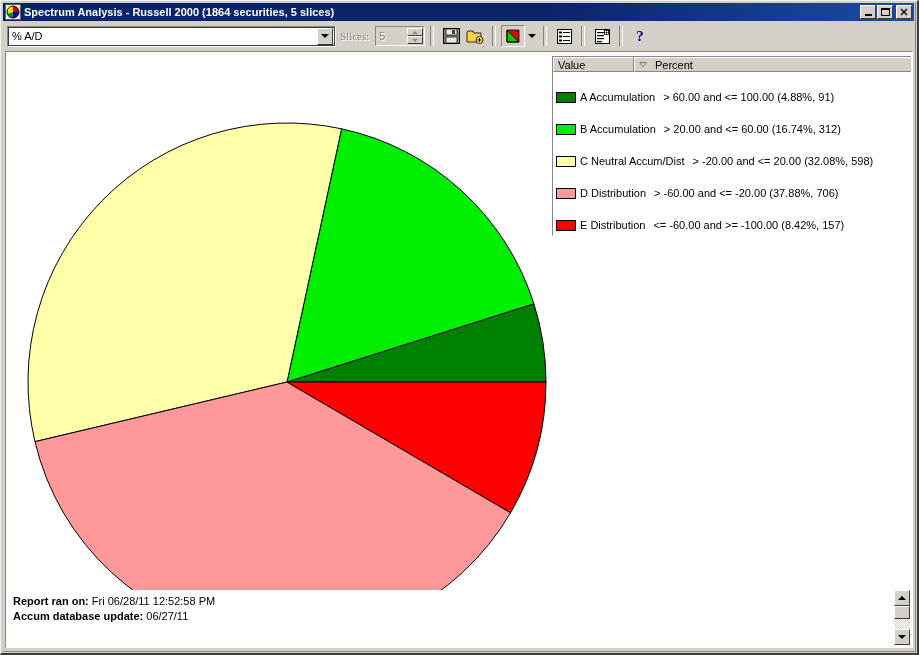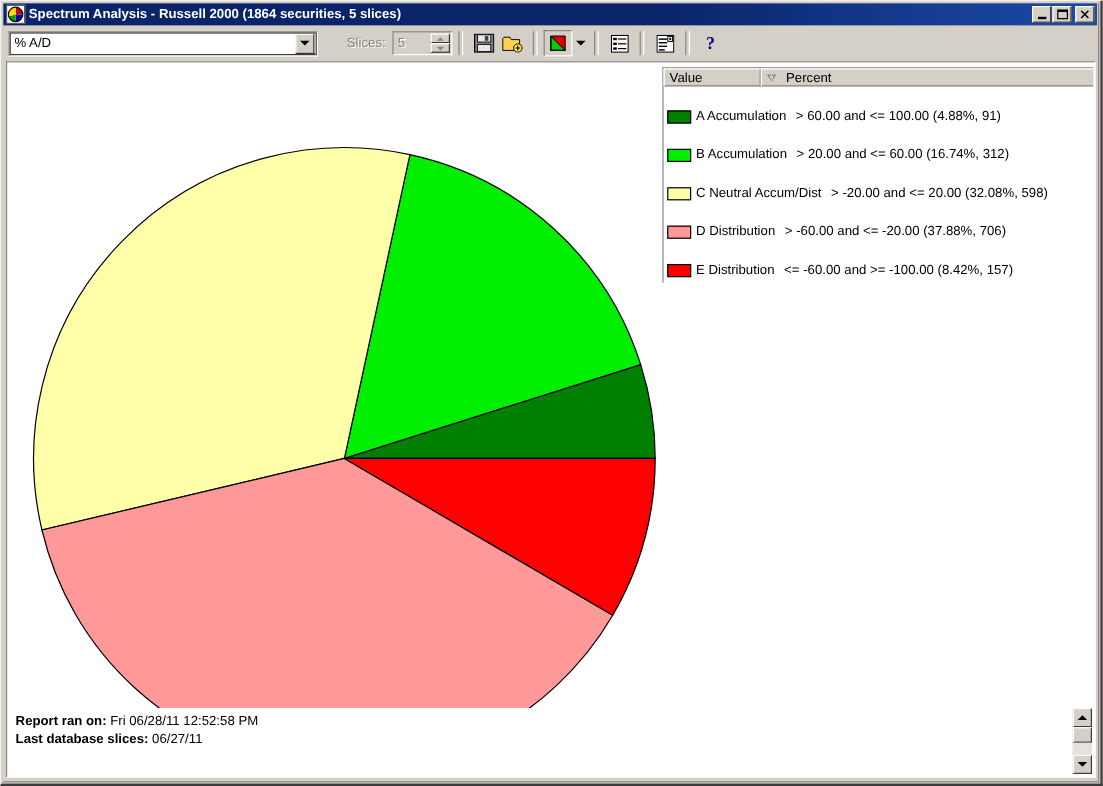--- a/index.html
+++ b/index.html
@@ -102,21 +102,21 @@
     position: absolute;
     left: 3px; top: 22px;
     width: 911px; height: 28px;
     background: #d4d0c8;
     display: flex;
     align-items: center;
     padding-left: 4px;
     box-sizing: border-box;
   }
   .combo {
-    width: 258px; height: 21px;
+    width: 329px; height: 21px;
     background: #ffffff;
     border-left: 1px solid #8a867e;
     border-top: 1px solid #8a867e;
     border-right: 1px solid #ffffff;
     border-bottom: 1px solid #ffffff;
     box-sizing: border-box;
     display: flex;
     align-items: center;
     position: relative;
     outline: 1px solid #3b3b3b;
@@ -145,23 +145,24 @@
   .tri-down {
     width: 0; height: 0;
     border-left: 4px solid transparent;
     border-right: 4px solid transparent;
     border-top: 4px solid #000;
   }
   .tb-label {
     font-size: 11px;
     color: #8a867e;
     text-shadow: 1px 1px 0 #ffffff;
-    margin-left: 24px;
+    margin-left: 4px;
     margin-right: 6px;
     white-space: nowrap;
+    font-family: Liberation Serif, serif;
   }
   .spinbox {
     width: 50px; height: 20px;
     background: #d4d0c8;
     border-left: 1px solid #8a867e;
     border-top: 1px solid #8a867e;
     border-right: 1px solid #ffffff;
     border-bottom: 1px solid #ffffff;
     box-sizing: border-box;
     display: flex;
@@ -573,21 +574,21 @@
             </div>
           </div>
       </div>
 
       <div class="footer">
         <div>
           <b>Report ran on:</b>
           <span>Fri 06/28/11 12:52:58 PM</span>
         </div>
         <div>
-          <b>Last database slices:</b>
+          <b>Accum database update:</b>
           <span>06/27/11</span>
         </div>
       </div>
 
       <div class="vscroll">
         <div class="sb-btn">
             <span class="tri-up-k"></span>
           </div>
         <div class="sb-thumb"></div>
         <div class="sb-track"></div>

